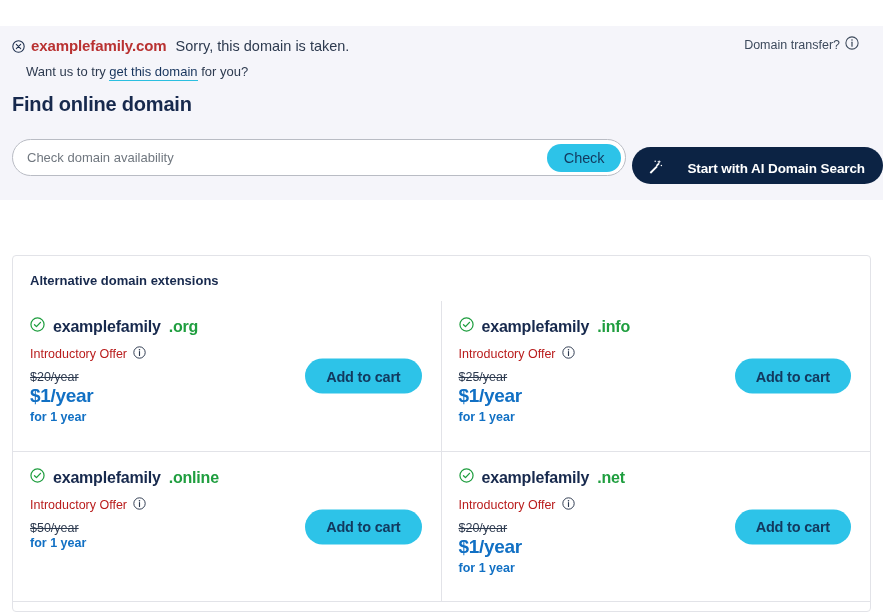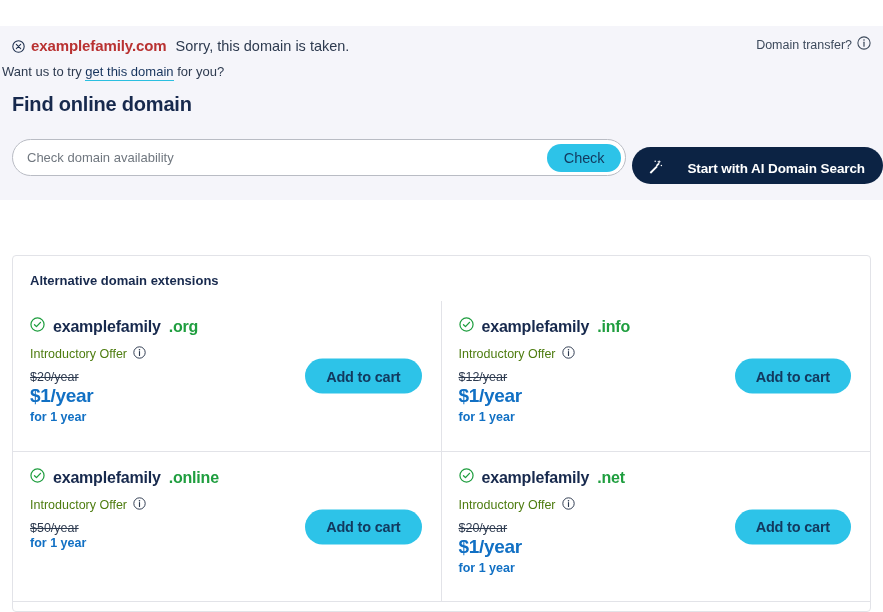--- a/index.html
+++ b/index.html
@@ -43,32 +43,32 @@
   }
   .taken-msg {
     font-size: 14.5px;
     color: #2d3a4f;
     margin-left: 9px;
     white-space: nowrap;
   }
 
   .transfer {
     position: absolute;
-    right: 12px;
+    right: 24px;
     top: 10px;
     display: flex;
     align-items: center;
     font-size: 12.5px;
     color: #3d4a5c;
     white-space: nowrap;
   }
   .transfer .i-icon { margin-left: 5px; }
 
   .try-row {
-    padding: 10px 0 0 2px;
+    padding: 10px 0 0 26px;
     font-size: 13px;
     color: #2d3a4f;
     white-space: nowrap;
   }
   .try-link {
     color: #16335c;
     text-decoration: none;
     border-bottom: 1.6px solid #2bbfe0;
     padding-bottom: 1px;
   }
@@ -191,21 +191,21 @@
   .dom-tld { color: #1f9e3f; }
 
   .offer-row {
     display: flex;
     align-items: center;
     gap: 6px;
     margin-bottom: 7px;
   }
   .offer-label {
     font-size: 12.5px;
-    color: #4d7c0f;
+    color: #b91c1c;
   }
 
   .old-price {
     font-size: 12.5px;
     color: #2d3a4f;
     text-decoration: line-through;
     margin-bottom: 1px;
   }
   .new-price {
     font-size: 19px;
@@ -347,21 +347,21 @@
       <div class="offer-row">
         <span class="offer-label">Introductory Offer</span>
         <span>
           <svg width="13" height="13" viewBox="0 0 16 16">
             <circle cx="8" cy="8" r="7" fill="none" stroke="#2d3a4f" stroke-width="1.2"></circle>
             <circle cx="8" cy="4.6" r="0.95" fill="#2d3a4f"></circle>
             <path d="M8 7 L8 11.6" stroke="#2d3a4f" stroke-width="1.4" stroke-linecap="round"></path>
           </svg>
         </span>
       </div>
-      <div class="old-price">$12/year</div>
+      <div class="old-price">$25/year</div>
       <div class="new-price">$1/year</div>
       <div class="term">for 1 year</div>
       <button class="cart-btn">Add to cart</button>
     </div>
 
     <div class="cell col-left row-div">
       <div class="dom-row">
         <span>
           <svg width="15" height="15" viewBox="0 0 16 16">
             <circle cx="8" cy="8" r="7" fill="none" stroke="#1f9e3f" stroke-width="1.3"></circle>

